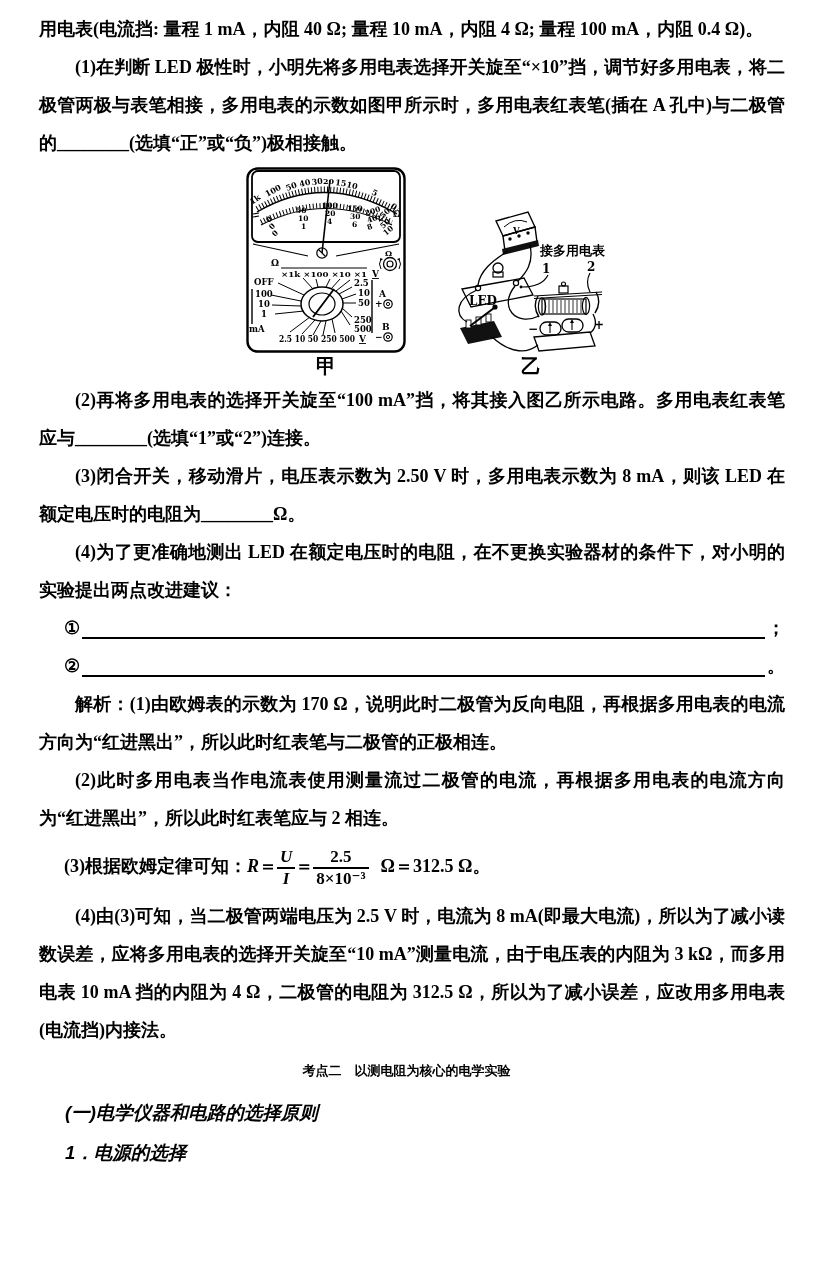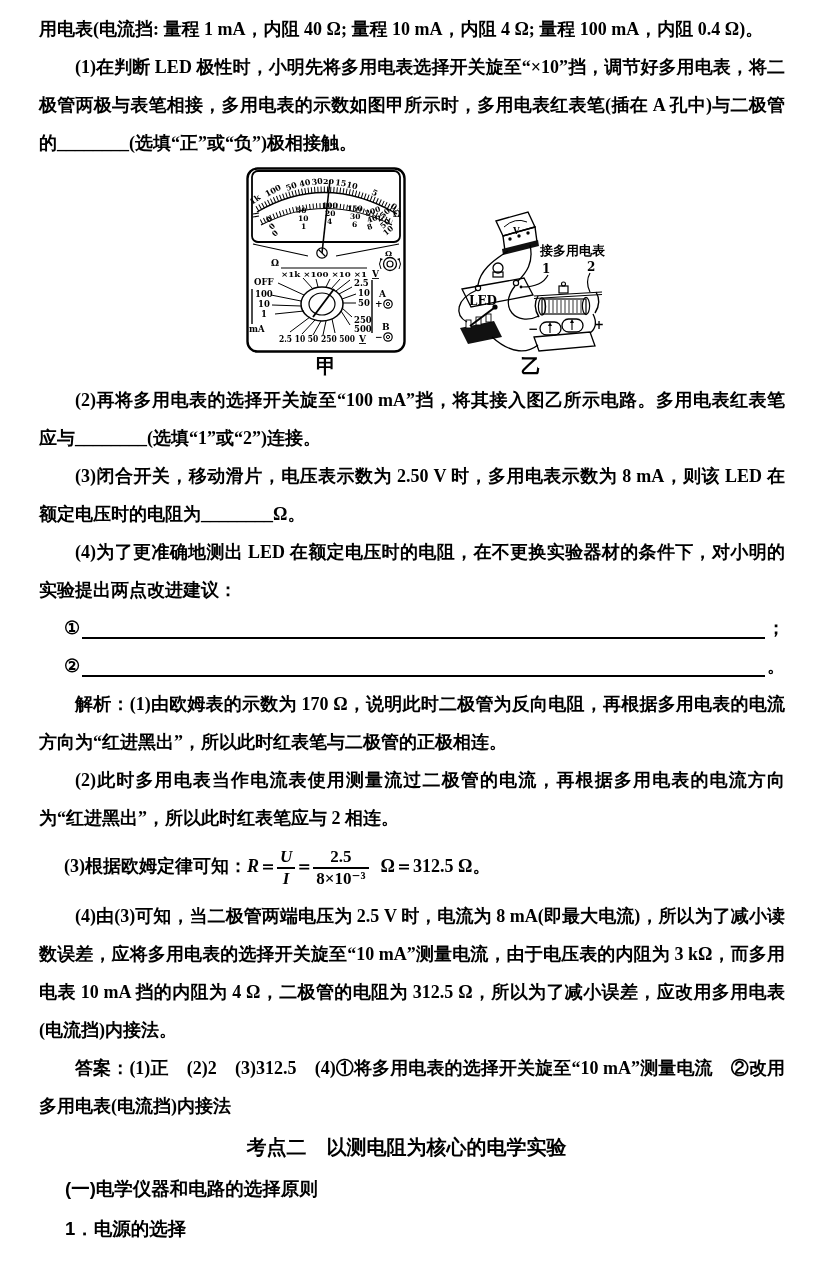--- a/index.html
+++ b/index.html
@@ -18,22 +18,22 @@
   .cap-yi { margin-right:80px; }
   svg { display:block; }
   svg text { font-family:"DejaVu Serif",serif; font-weight:bold; fill:#000; }
   svg .ln { stroke:#000; fill:none; }
   .formula-line { font-size:18px; line-height:40px; padding:9px 0 9px 0; text-indent:2em; }
   .frac { display:inline-block; vertical-align:middle; text-align:center; line-height:1.05; font-size:17px; text-indent:0; }
   .frac .fn { display:block; border-bottom:2px solid #000; padding:0 3px 1px 3px; }
   .frac .fd { display:block; padding:1px 3px 0 3px; }
   .it { font-style:italic; }
   .tail { margin-left:12px;text-align:right; }
-  .heading { font-family:"Liberation Sans","DejaVu Sans",sans-serif; font-size:20px; line-height:44px; text-align:center; }
-  .subhead { font-family:"Liberation Sans","DejaVu Sans",sans-serif; font-size:18.5px; line-height:40px; }
+  .heading { font-family:"Liberation Sans","DejaVu Sans",sans-serif; font-size:13px; line-height:44px; text-align:center; }
+  .subhead { font-family:"Liberation Sans","DejaVu Sans",sans-serif; font-size:18.5px; line-height:40px;font-style:italic; }
   .sub-ind { padding-left:2em; }
   .sub-center { padding-left:150px; }
 </style>
 </head>
 <body>
 
 <div class="page">
 
   <p class="para">用电表(电流挡: 量程 1 mA，内阻 40 Ω; 量程 10 mA，内阻 4 Ω; 量程 100 mA，内阻 0.4 Ω)。</p>
   <p class="para ind">(1)在判断 LED 极性时，小明先将多用电表选择开关旋至“×10”挡，调节好多用电表，将二极管两极与表笔相接，多用电表的示数如图甲所示时，多用电表红表笔(插在 A 孔中)与二极管的________(选填“正”或“负”)极相接触。</p>
@@ -249,19 +249,18 @@
 
   <p class="para ind"><span class="hei">解析：</span><span>(1)由欧姆表的示数为 170 Ω，说明此时二极管为反向电阻，再根据多用电表的电流方向为“红进黑出”，所以此时红表笔与二极管的正极相连。</span></p>
   <p class="para ind">(2)此时多用电表当作电流表使用测量流过二极管的电流，再根据多用电表的电流方向为“红进黑出”，所以此时红表笔应与 2 相连。</p>
 
   <p class="formula-line">
     <span>(3)根据欧姆定律可知：</span><span class="it">R</span><span>＝</span><span class="frac"><span class="fn it">U</span><span class="fd it">I</span></span><span>＝</span><span class="frac"><span class="fn">2.5</span><span class="fd">8×10⁻³</span></span><span class="tail">Ω＝312.5 Ω。</span>
   </p>
 
   <p class="para ind">(4)由(3)可知，当二极管两端电压为 2.5 V 时，电流为 8 mA(即最大电流)，所以为了减小读数误差，应将多用电表的选择开关旋至“10 mA”测量电流，由于电压表的内阻为 3 kΩ，而多用电表 10 mA 挡的内阻为 4 Ω，二极管的电阻为 312.5 Ω，所以为了减小误差，应改用多用电表(电流挡)内接法。</p>
 
-  <p class="para ind"><span class="hei">答案：</span><span>(1)正　(2)2　(3)312.5　(4)①将多用电表的选择开关旋至“10 mA”测量电流　②改用多用电表(电流挡)内接法</span></p>
 
   <div class="heading">考点二　以测电阻为核心的电学实验</div>
   <div class="subhead sub-ind">(一)电学仪器和电路的选择原则</div>
   <div class="subhead sub-ind">1．电源的选择</div>
 
 </div>
 
 </body></html>

